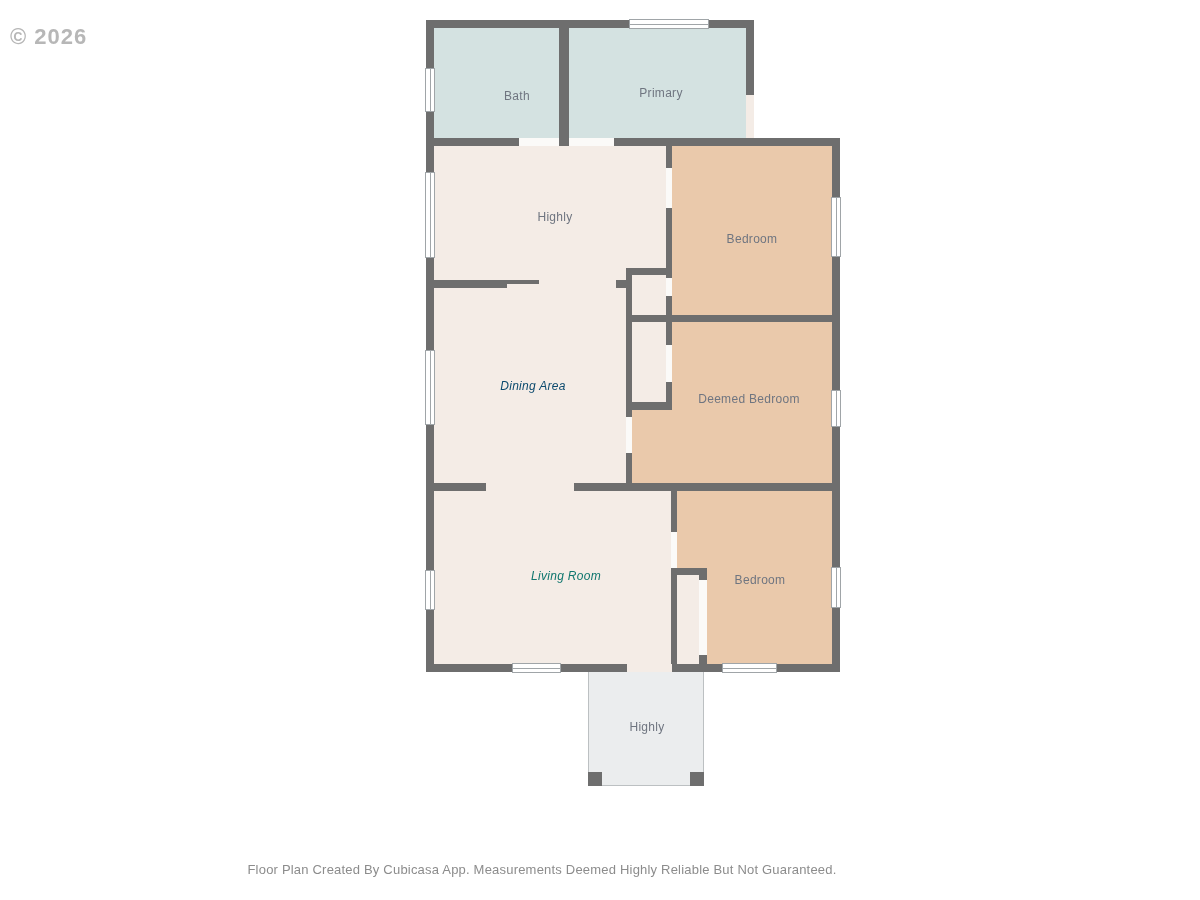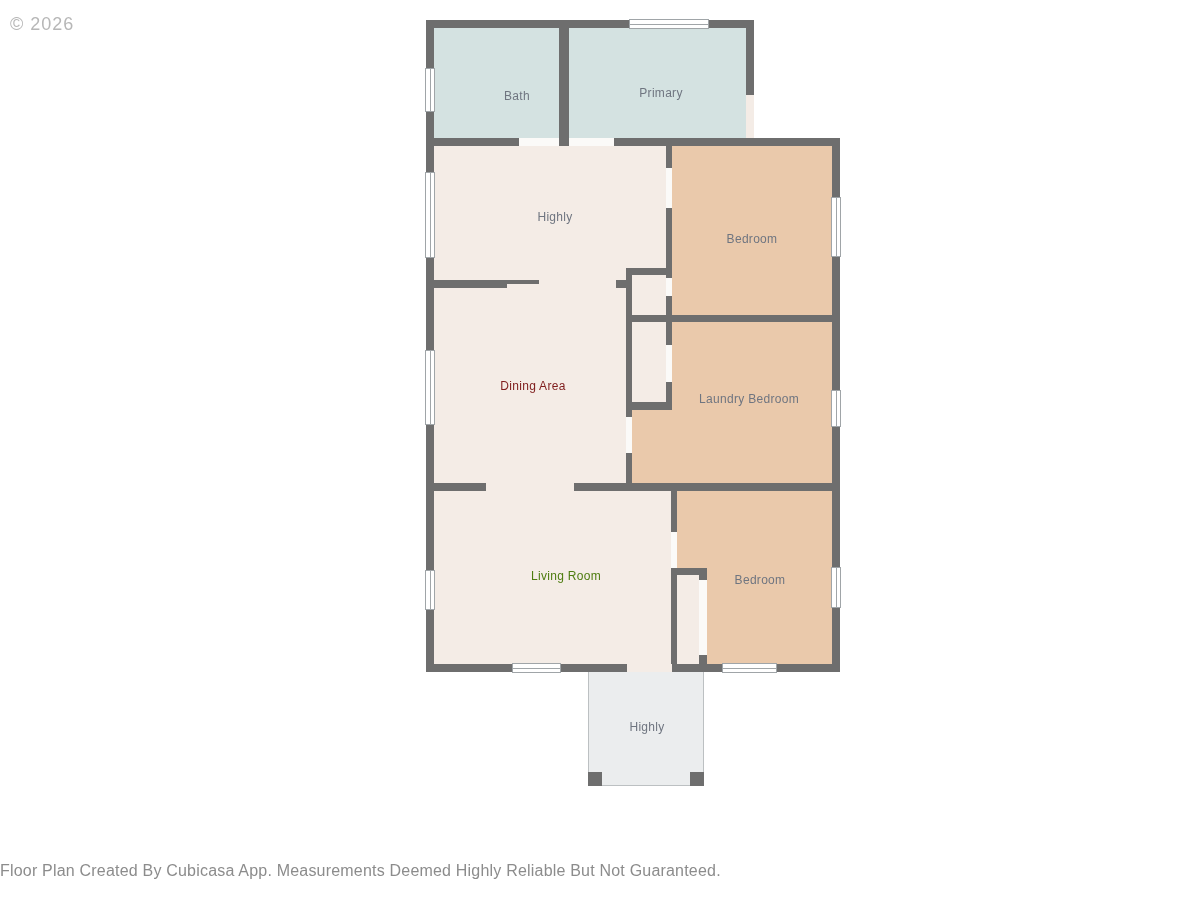--- a/index.html
+++ b/index.html
@@ -1,32 +1,32 @@
 <!DOCTYPE html>
 <html><head>
 <meta charset="utf-8">
 <style>
   html,body{margin:0;padding:0;}
   body{
     width:1200px;height:900px;position:relative;background:#ffffff;overflow:hidden;
     font-family:"Liberation Sans","DejaVu Sans",sans-serif;
   }
   #watermark{
-    position:absolute;left:10px;top:14px;font-size:18px;font-weight:400;
+    position:absolute;left:10px;top:24px;font-size:22px;font-weight:700;
     letter-spacing:1px;color:#b7b7b7;user-select:none;
   }
   #floorplan{position:absolute;left:0;top:0;width:1200px;height:900px;margin-left:34px;}
   .abs{position:absolute;box-sizing:border-box;}
   .room-label{
     position:absolute;transform:translate(-50%,-50%);
     font-size:12px;color:#6f7580;letter-spacing:.3px;white-space:nowrap;
   }
   #footer{
-    position:absolute;left:0;top:862px;width:1084px;text-align:left;
-    font-size:16px;color:#8c8c8c;letter-spacing:.2px;
+    position:absolute;left:0;top:862px;width:1084px;text-align:center;
+    font-size:13px;color:#8c8c8c;letter-spacing:.2px;
   }
   .win-line-v{position:absolute;left:50%;top:0;width:1px;height:100%;}
   .win-line-h{position:absolute;top:50%;left:0;height:1px;width:100%;}
 </style>
 </head>
 <body>
 
 <div id="watermark">© 2026</div>
 
 <div id="floorplan">
@@ -108,20 +108,20 @@
     <div class="abs" style="left: 478px; top: 663px; width: 49px; height: 10px; background: rgb(255, 255, 255); border: 1px solid rgb(160, 165, 168);">
       <div class="win-line-h" style="background: rgb(160, 165, 168);"></div>
     </div>
     <div class="abs" style="left: 688px; top: 663px; width: 55px; height: 10px; background: rgb(255, 255, 255); border: 1px solid rgb(160, 165, 168);">
       <div class="win-line-h" style="background: rgb(160, 165, 168);"></div>
     </div>
     <div class="room-label" style="left: 483px; top: 96px; color: rgb(111, 117, 128);">Bath</div>
     <div class="room-label" style="left: 627px; top: 93px; color: rgb(111, 117, 128);">Primary</div>
     <div class="room-label" style="left: 521px; top: 217px; color: rgb(111, 117, 128);">Highly</div>
     <div class="room-label" style="left: 718px; top: 239px; color: rgb(111, 117, 128);">Bedroom</div>
-    <div class="room-label" style="left: 499px; top: 386px; color: #7f1d1d;">Dining Area</div>
-    <div class="room-label" style="left: 715px; top: 399px; color: rgb(111, 117, 128);">Laundry Bedroom</div>
-    <div class="room-label" style="left: 532px; top: 576px; color: #4d7c0f;">Living Room</div>
+    <div class="room-label" style="left: 499px; top: 386px; color: #0c4a6e; font-style: italic;">Dining Area</div>
+    <div class="room-label" style="left: 715px; top: 399px; color: rgb(111, 117, 128);">Deemed Bedroom</div>
+    <div class="room-label" style="left: 532px; top: 576px; color: #0f766e; font-style: italic;">Living Room</div>
     <div class="room-label" style="left: 726px; top: 580px; color: rgb(111, 117, 128);">Bedroom</div>
     <div class="room-label" style="left: 613px; top: 727px; color: rgb(111, 117, 128);">Highly</div>
   </div>
 
 <div id="footer">Floor Plan Created By Cubicasa App. Measurements Deemed Highly Reliable But Not Guaranteed.</div>
 
 </body></html>

